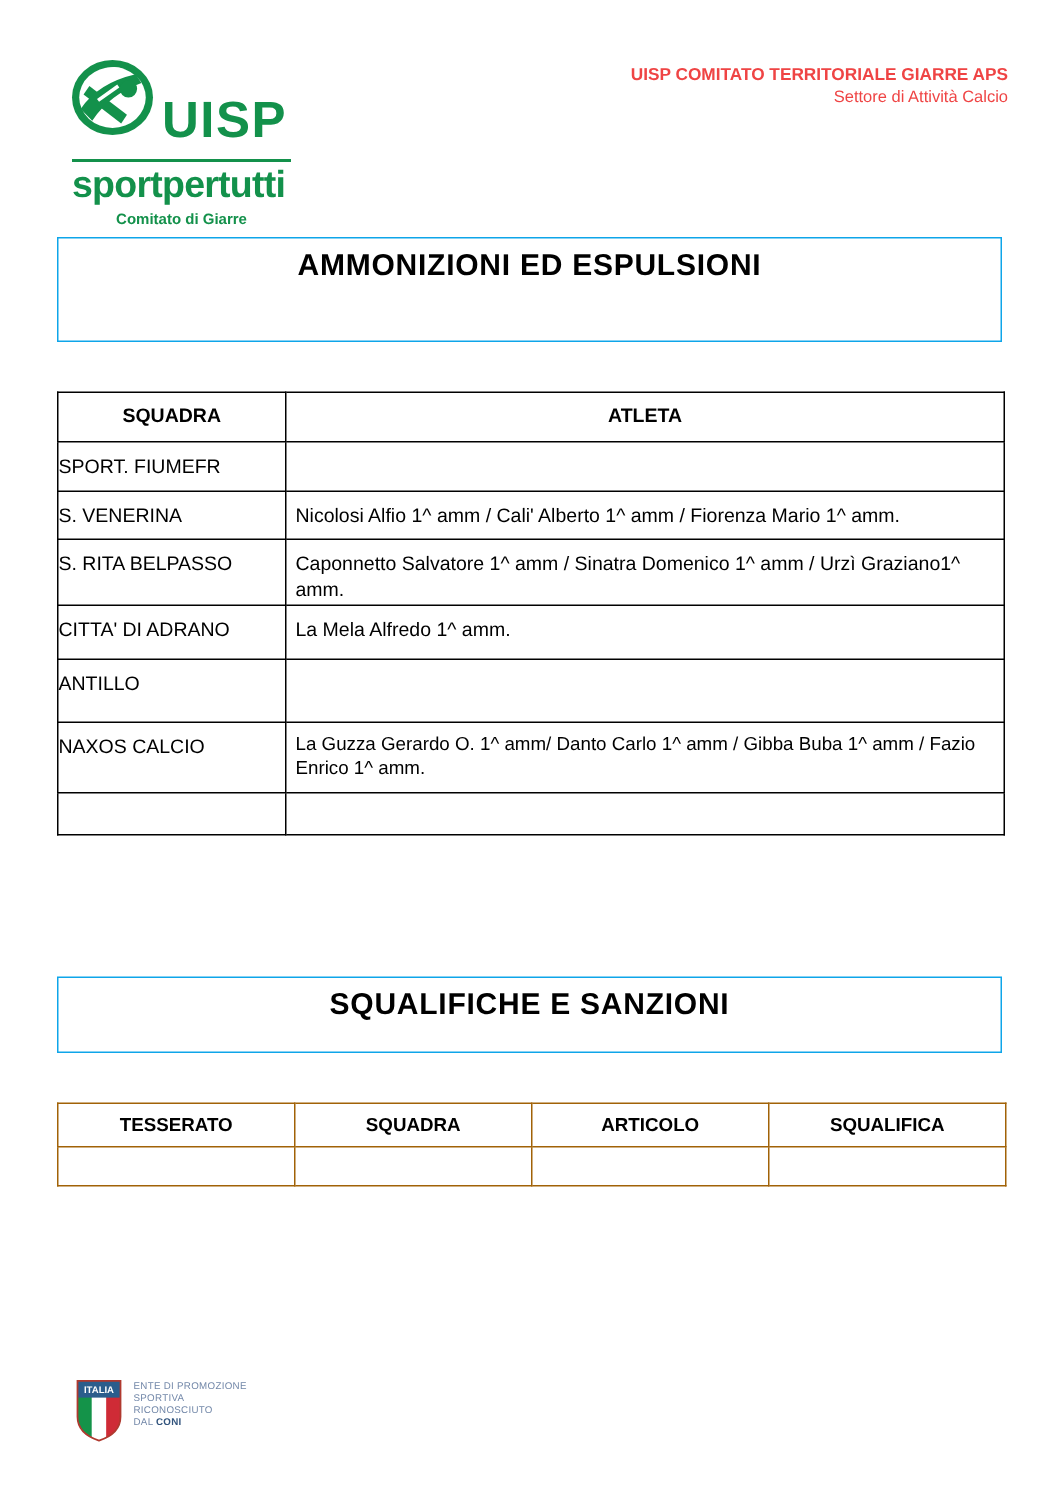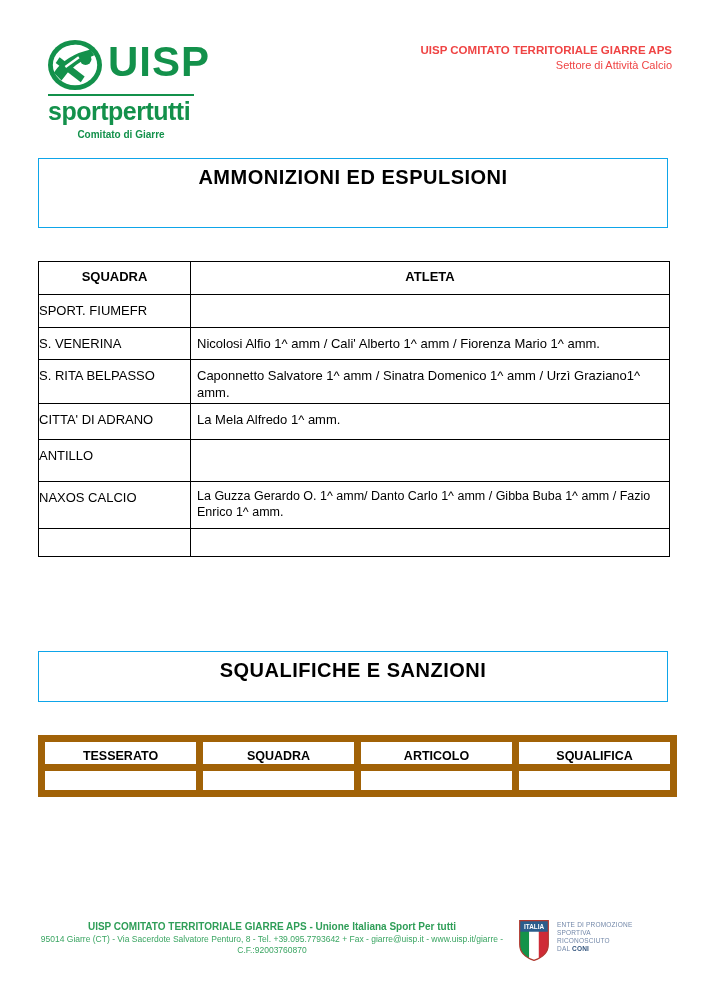--- a/index.html
+++ b/index.html
@@ -4,21 +4,21 @@
 <style>
   html,body{margin:0;padding:0;background:#fff;}
   .page{
     position:relative;width:706px;height:1000px;background:#fff;
     font-family:"Liberation Sans", sans-serif;color:#000;overflow:hidden;
   }
   
   .logo-block{position:absolute;left:46px;top:38px;width:200px;}
   .logo-top{display:flex;align-items:flex-start;}
   .logo-icon{width:58px;height:54px;flex:0 0 auto;}
-  .uisp-word{font-size:42px;font-weight:bold;color:#13914b;letter-spacing:1px;line-height:48px;margin-left:4px;}
+  .uisp-word{font-size:34px;font-weight:bold;color:#13914b;letter-spacing:1px;line-height:48px;margin-left:4px;margin-top:18px;}
   .logo-rule{height:2px;background:#13914b;width:146px;margin:2px 0 1px 2px;}
   .sportpertutti{font-size:25px;color:#13914b;font-weight:600;letter-spacing:-0.5px;margin-left:2px;}
   .comitato{font-size:10px;color:#13914b;font-weight:bold;text-align:center;width:150px;margin-top:3px;}
   .org-block{position:absolute;right:34px;top:44px;text-align:right;color:#ef4444;}
   .org-line1{font-size:11.5px;font-weight:bold;}
   .org-line2{font-size:11px;margin-top:3px;}
   
   .titlebox{position:absolute;left:38px;width:630px;border:1px solid #0ea5e9;background:#fff;box-sizing:border-box;text-align:center;}
   .titlebox1{top:158px;height:70px;}
   .titlebox2{top:651px;height:51px;}
@@ -28,21 +28,21 @@
   .tbl1{position:absolute;left:38px;top:261px;width:632px;}
   .tbl1 td,.tbl1 th{border:1px solid #000;padding:0;vertical-align:top;box-sizing:border-box;}
   .tbl1 .c1{width:152px;}
   .tbl1 th{font-size:13px;font-weight:bold;text-align:center;padding-top:7px;}
   .tbl1 .team{font-size:13px;text-align:left;padding-top:8px;}
   .tbl1 .atleta{font-size:13px;text-align:left;padding:7px 4px 2px 6px;line-height:17px;}
   .hh{height:33px;} .h33{height:33px;} .h32{height:32px;} .h45{height:30px;}
   .h36{height:36px;} .h42{height:42px;} .h47{height:47px;} .h28{height:28px;}
   .alt-font .atleta{font-size:12.5px;line-height:16px;padding-top:6px;}
   .tbl2{position:absolute;left:38px;top:735px;width:632px;}
-  .tbl2 td,.tbl2 th{border:7px solid #a16207;padding:0;vertical-align:top;box-sizing:border-box;width:158px;margin-left:35px;}
+  .tbl2 td,.tbl2 th{border:1px solid #a16207;padding:0;vertical-align:top;box-sizing:border-box;width:158px;margin-left:35px;}
   .tbl2 th{font-size:12.5px;font-weight:bold;text-align:center;padding-top:7px;height:29px;}
   .tbl2 td{height:26px;}
   
   .footer{position:absolute;left:38px;top:915px;width:632px;display:flex;}
   .footer-text{width:468px;text-align:center;}
   .f-line1{font-size:10px;font-weight:bold;color:#2f9e58;margin-top:6px;}
   .f-line2{font-size:8.5px;color:#3aa562;margin-top:2px;}
   .f-line3{font-size:8.5px;color:#3aa562;margin-top:1px;}
   .badge{display:flex;margin-left:12px;margin-top:4px;}
   .badge-caption{margin-left:7px;margin-top:2px;color:#7388a9;font-size:6.5px;line-height:8px;letter-spacing:0.2px;}
@@ -134,25 +134,20 @@
     <tr>
       <td></td>
       <td></td>
       <td></td>
       <td></td>
     </tr>
   </tbody>
     </table>
 
   <div class="footer">
-    <div class="footer-text">
-      <div class="f-line1">UISP COMITATO TERRITORIALE GIARRE APS - Unione Italiana Sport Per tutti</div>
-      <div class="f-line2">95014 Giarre (CT) - Via Sacerdote Salvatore Penturo, 8 - Tel. +39.095.7793642 + Fax - giarre@uisp.it - www.uisp.it/giarre -</div>
-      <div class="f-line3">C.F.:92003760870</div>
-    </div>
     <div class="badge">
       <span>
         <svg viewBox="0 0 40 54" width="32" height="43">
           <defs>
               <clipPath id="sh">
                 <path d="M2 2 H38 V32 Q38 46 20 52 Q2 46 2 32 Z"></path>
               </clipPath>
             </defs>
           <g clip-path="url(#sh)">
             <rect x="2" y="2" width="12" height="52" fill="#149349"></rect>

